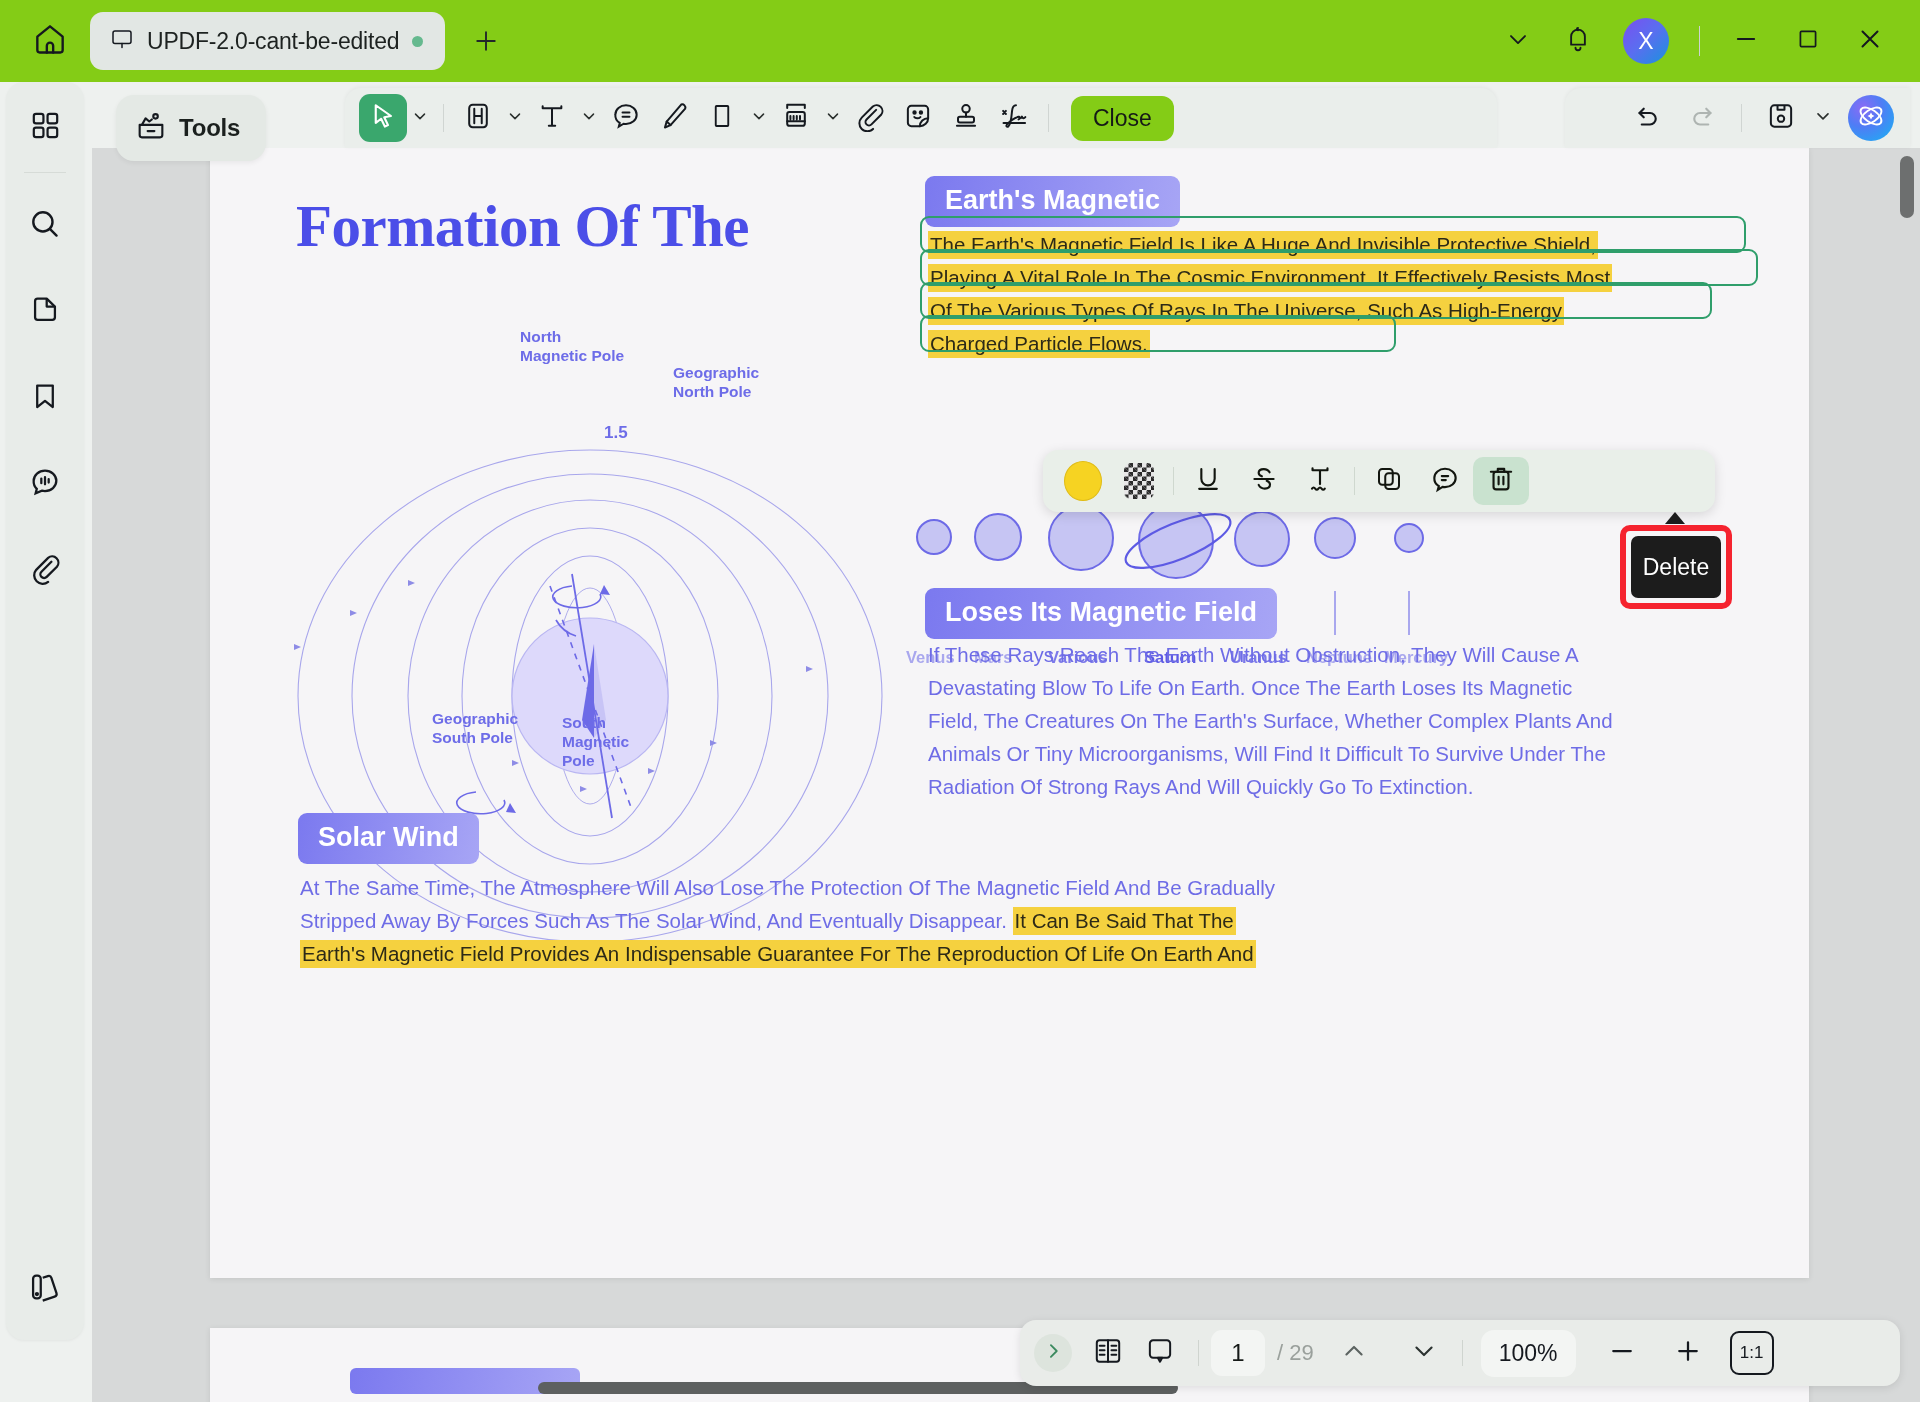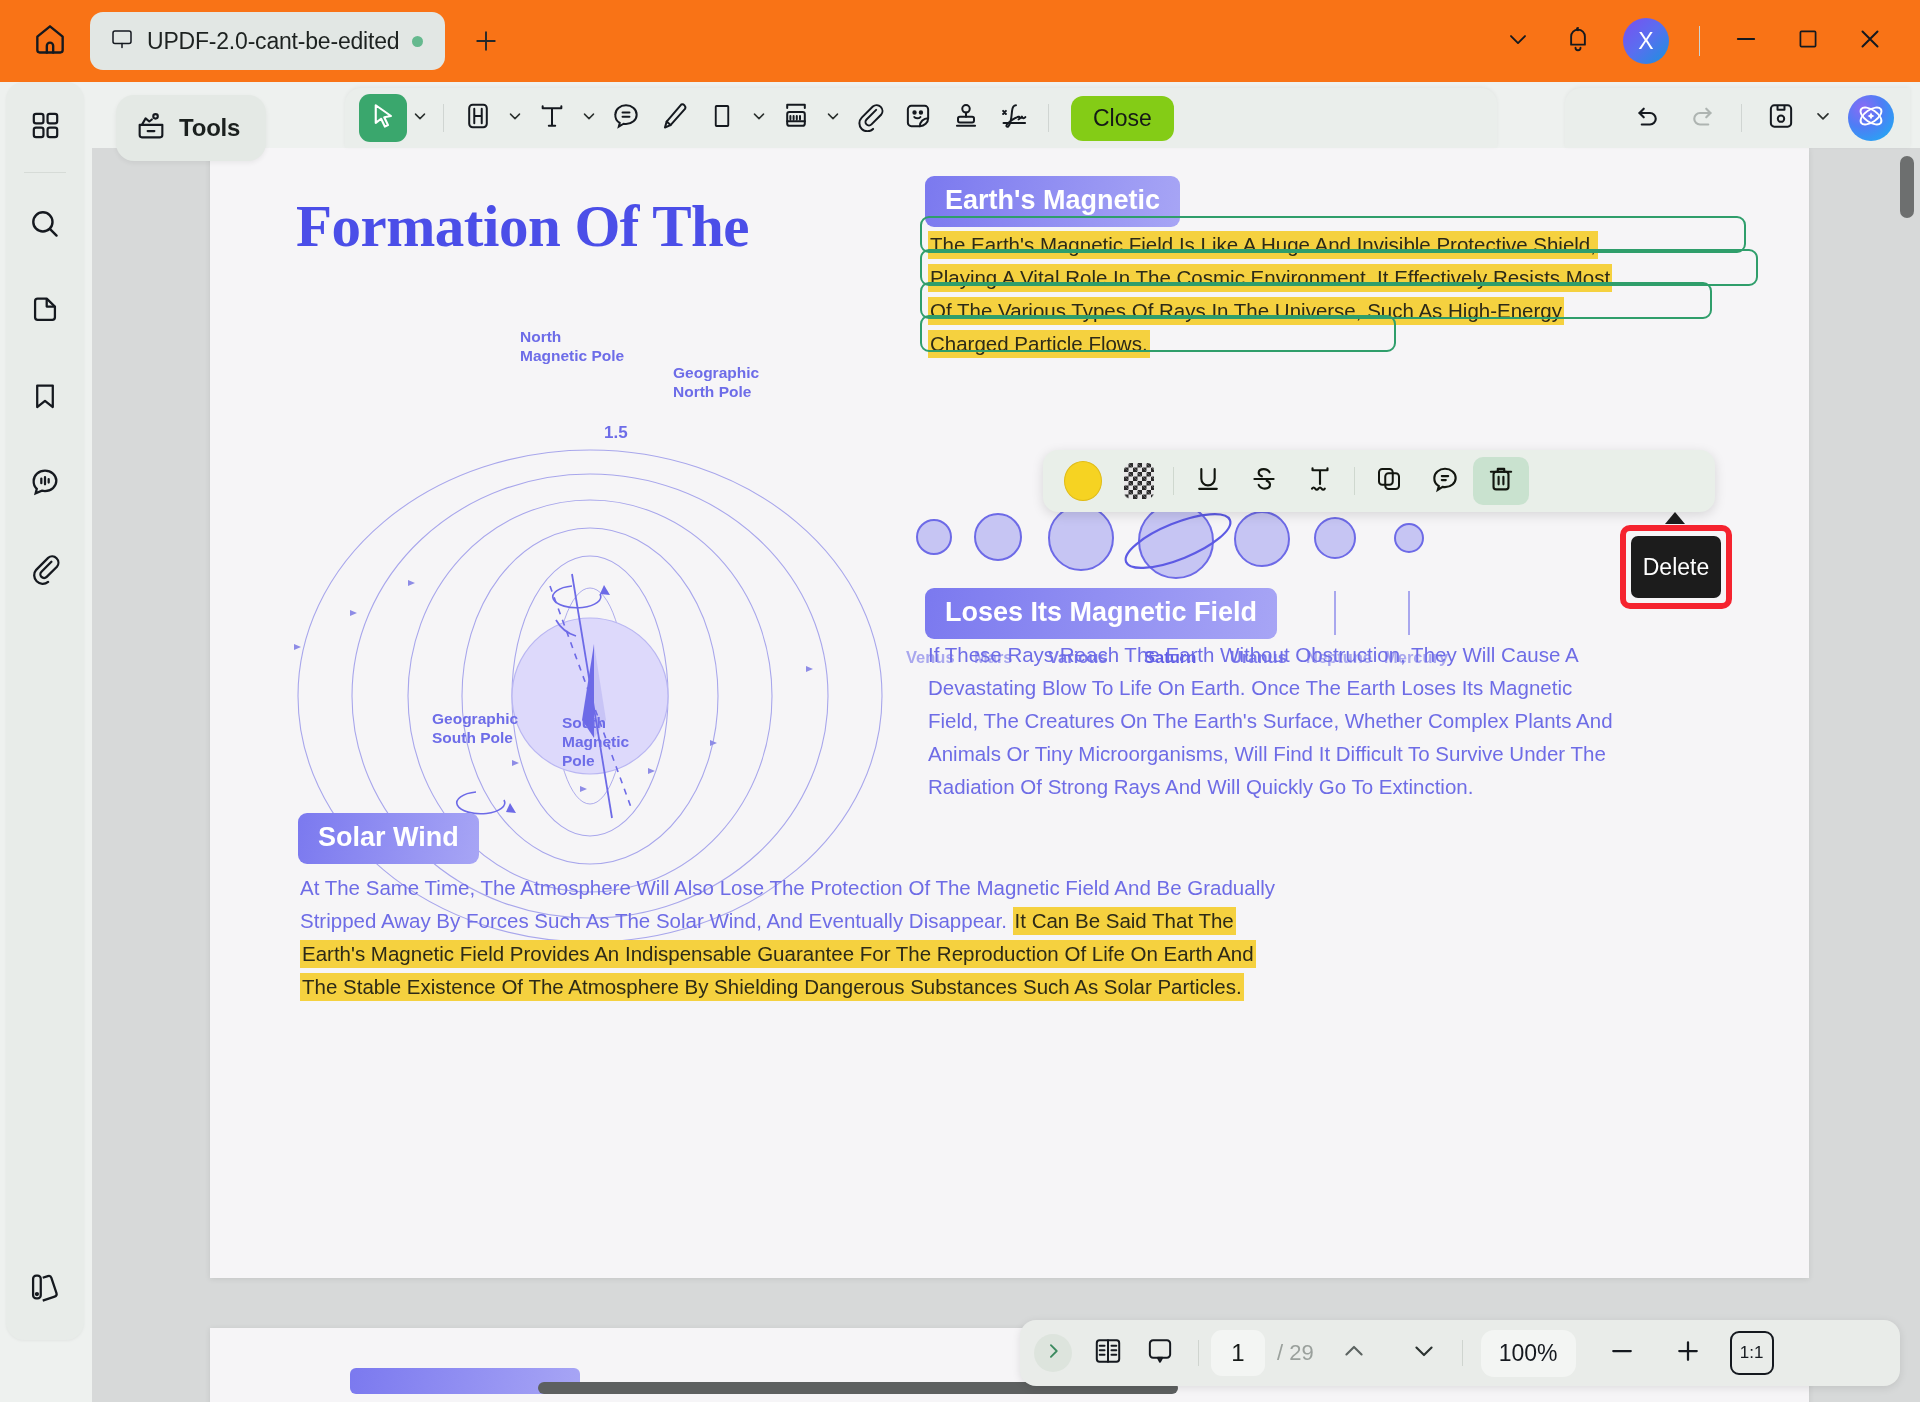--- a/index.html
+++ b/index.html
@@ -11,21 +11,21 @@
   }
   #app {
     position: relative;
     width: 1920px; height: 1402px;
     background: #eef1ef;
   }
 
   
   .titlebar {
     position: absolute; left: 0; top: 0; width: 1920px; height: 82px;
-    background: #f97316;
+    background: #84cc16;
     display: flex; align-items: center;
   }
   .home-btn {
     width: 56px; height: 56px; margin-left: 22px;
     display: flex; align-items: center; justify-content: center;
     border-radius: 12px; cursor: pointer;
   }
   .doc-tab {
     margin-left: 12px; height: 58px;
     background: #e2e7e4; border-radius: 13px;
@@ -746,23 +746,20 @@
       <div class="bodytext" style="left:718px; top:619px;">Radiation Of Strong Rays And Will Quickly Go To Extinction.</div>
 
       <div class="badge" style="left:88px; top:665px;">Solar Wind</div>
       <div class="bodytext" style="left:90px; top:720px;">At The Same Time, The Atmosphere Will Also Lose The Protection Of The Magnetic Field And Be Gradually</div>
       <div class="bodytext" style="left:90px; top:753px;">
         <span>Stripped Away By Forces Such As The Solar Wind, And Eventually Disappear. </span><span class="hl">It Can Be Said That The</span>
       </div>
       <div class="bodytext" style="left:90px; top:786px;">
         <span class="hl">Earth's Magnetic Field Provides An Indispensable Guarantee For The Reproduction Of Life On Earth And</span>
       </div>
-      <div class="bodytext" style="left:90px; top:819px;">
-        <span class="hl">The Stable Existence Of The Atmosphere By Shielding Dangerous Substances Such As Solar Particles.</span>
-      </div>
     </div>
 
     <div class="page2">
       <div style="position:absolute; left:140px; top:40px; width:230px; height:26px; border-radius:6px; background:linear-gradient(100deg,#7b79ef,#a7a5f5);"></div>
     </div>
   </div>
 
   <div class="annot-pop">
     <div class="ap-ic">
       <span class="swatch-yellow"></span>

